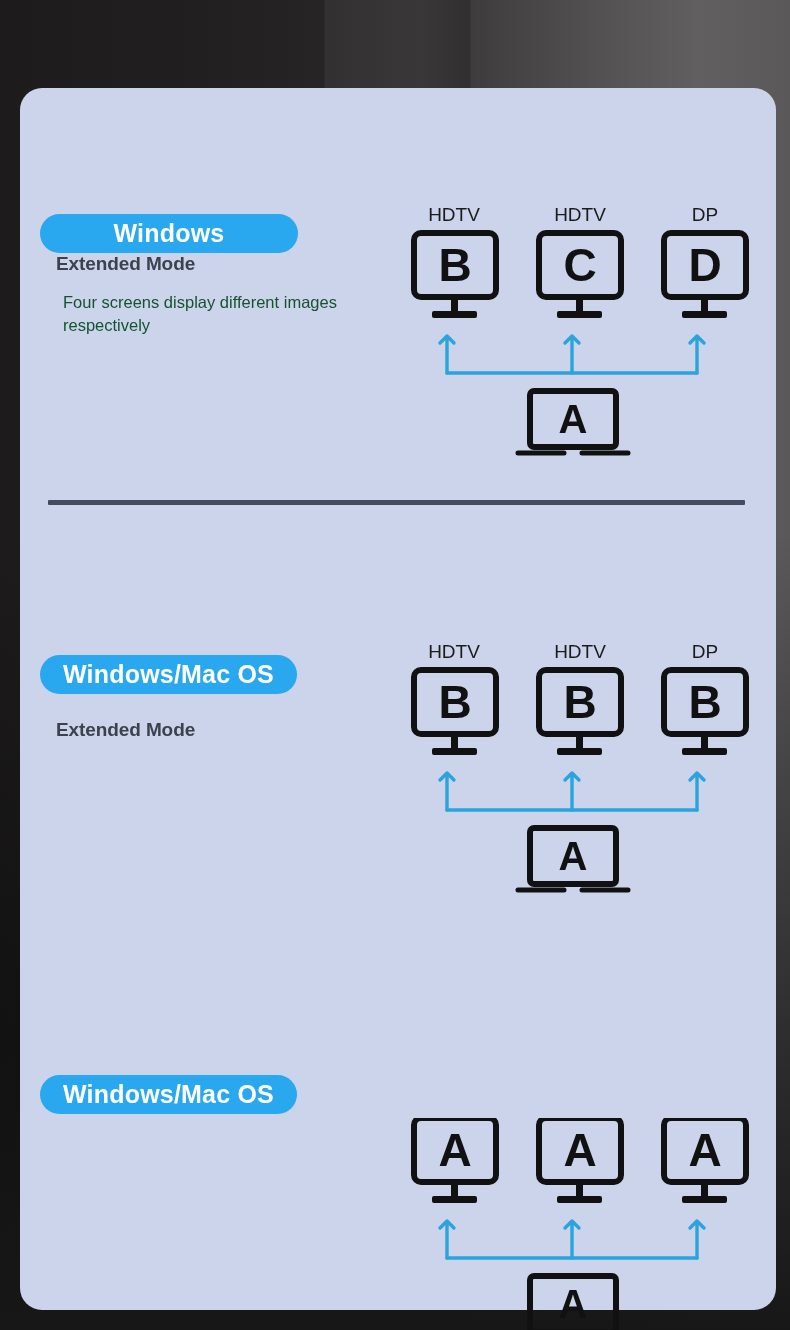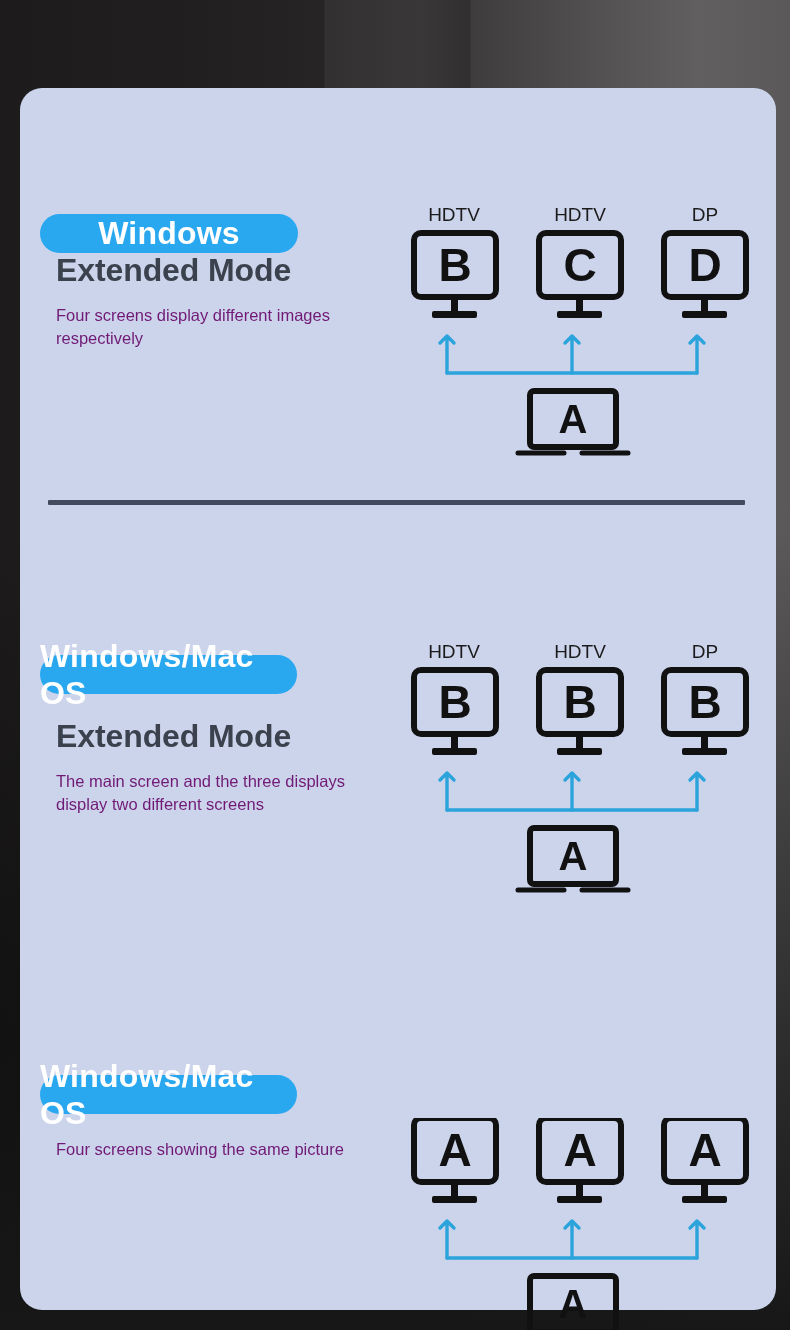--- a/index.html
+++ b/index.html
@@ -52,21 +52,21 @@
   #section-2 { top: 860px; height: 400px; }
 
   
   .badge {
     position: absolute;
     left: 20px;
     height: 39px;
     border-radius: 20px;
     background: #29a8f0;
     color: #ffffff;
-    font-size: 32px;
+    font-size: 25px;
     font-weight: bold;
     letter-spacing: 0.2px;
     display: flex;
     align-items: center;
     justify-content: center;
     box-sizing: border-box;
   }
   #badge-0 { top: 126px; width: 258px; }
   #badge-1 { top: 127px; width: 257px; }
   #badge-2 { top: 127px; width: 257px; }
@@ -83,33 +83,33 @@
 
   .combo {
     font-size: 29px;
     font-weight: bold;
     color: #141414;
     letter-spacing: -0.4px;
     line-height: 1.0;
     margin: 0 0 14px 0;
   }
   .mode {
-    font-size: 32px;
+    font-size: 19px;
     font-weight: bold;
     color: #3b424d;
     letter-spacing: -0.1px;
     line-height: 1.0;
     margin: 0 0 18px 0;
   }
   .desc {
     font-size: 16.5px;
     font-weight: normal;
-    color: #701a75;
+    color: #14532d;
     line-height: 1.42;
-    margin: 0;
+    margin: 7px;
     max-width: 290px;
   }
 
   
   .diagram {
     position: absolute;
     left: 372px;
     width: 360px;
   }
   #diagram-0 { top: 115px; }
@@ -187,21 +187,20 @@
     </div>
     <div class="divider" id="divider-0"></div>
   </div>
 
   <div class="section" id="section-1">
     <div class="badge" id="badge-1">
       <span>Windows/Mac OS</span>
     </div>
     <div class="textblock" id="text-1">
       <p class="mode">Extended Mode</p>
-      <p class="desc">The main screen and the three displays display two different screens</p>
     </div>
     <div class="diagram" id="diagram-1">
       <svg width="360" height="290" viewBox="0 0 360 290">
         <text x="62" y="18" fill="#1b1b1b" font-family="Liberation Sans, sans-serif" font-size="19" text-anchor="middle">HDTV</text>
         <text x="188" y="18" fill="#1b1b1b" font-family="Liberation Sans, sans-serif" font-size="19" text-anchor="middle">HDTV</text>
         <text x="313" y="18" fill="#1b1b1b" font-family="Liberation Sans, sans-serif" font-size="19" text-anchor="middle">DP</text>
 
         <g>
           <rect x="22" y="30" width="82" height="64" rx="7" ry="7" fill="none" stroke="#111111" stroke-width="6"></rect>
           <rect x="59" y="94" width="7" height="16" fill="#111111"></rect>
@@ -236,21 +235,20 @@
       </svg>
     </div>
 
   </div>
 
   <div class="section" id="section-2">
     <div class="badge" id="badge-2">
       <span>Windows/Mac OS</span>
     </div>
     <div class="textblock" id="text-2">
-      <p class="desc">Four screens showing the same picture</p>
     </div>
     <div class="diagram" id="diagram-2">
       <svg width="360" height="235" viewBox="0 0 360 235">
         <g>
           <rect x="22" y="0" width="82" height="64" rx="7" ry="7" fill="none" stroke="#111111" stroke-width="6"></rect>
           <rect x="59" y="64" width="7" height="16" fill="#111111"></rect>
           <rect x="40" y="78" width="45" height="7" rx="2" fill="#111111"></rect>
           <text x="63" y="48" fill="#111111" font-family="Liberation Sans, sans-serif" font-size="46" font-weight="bold" text-anchor="middle">A</text>
         </g>
         <g>

